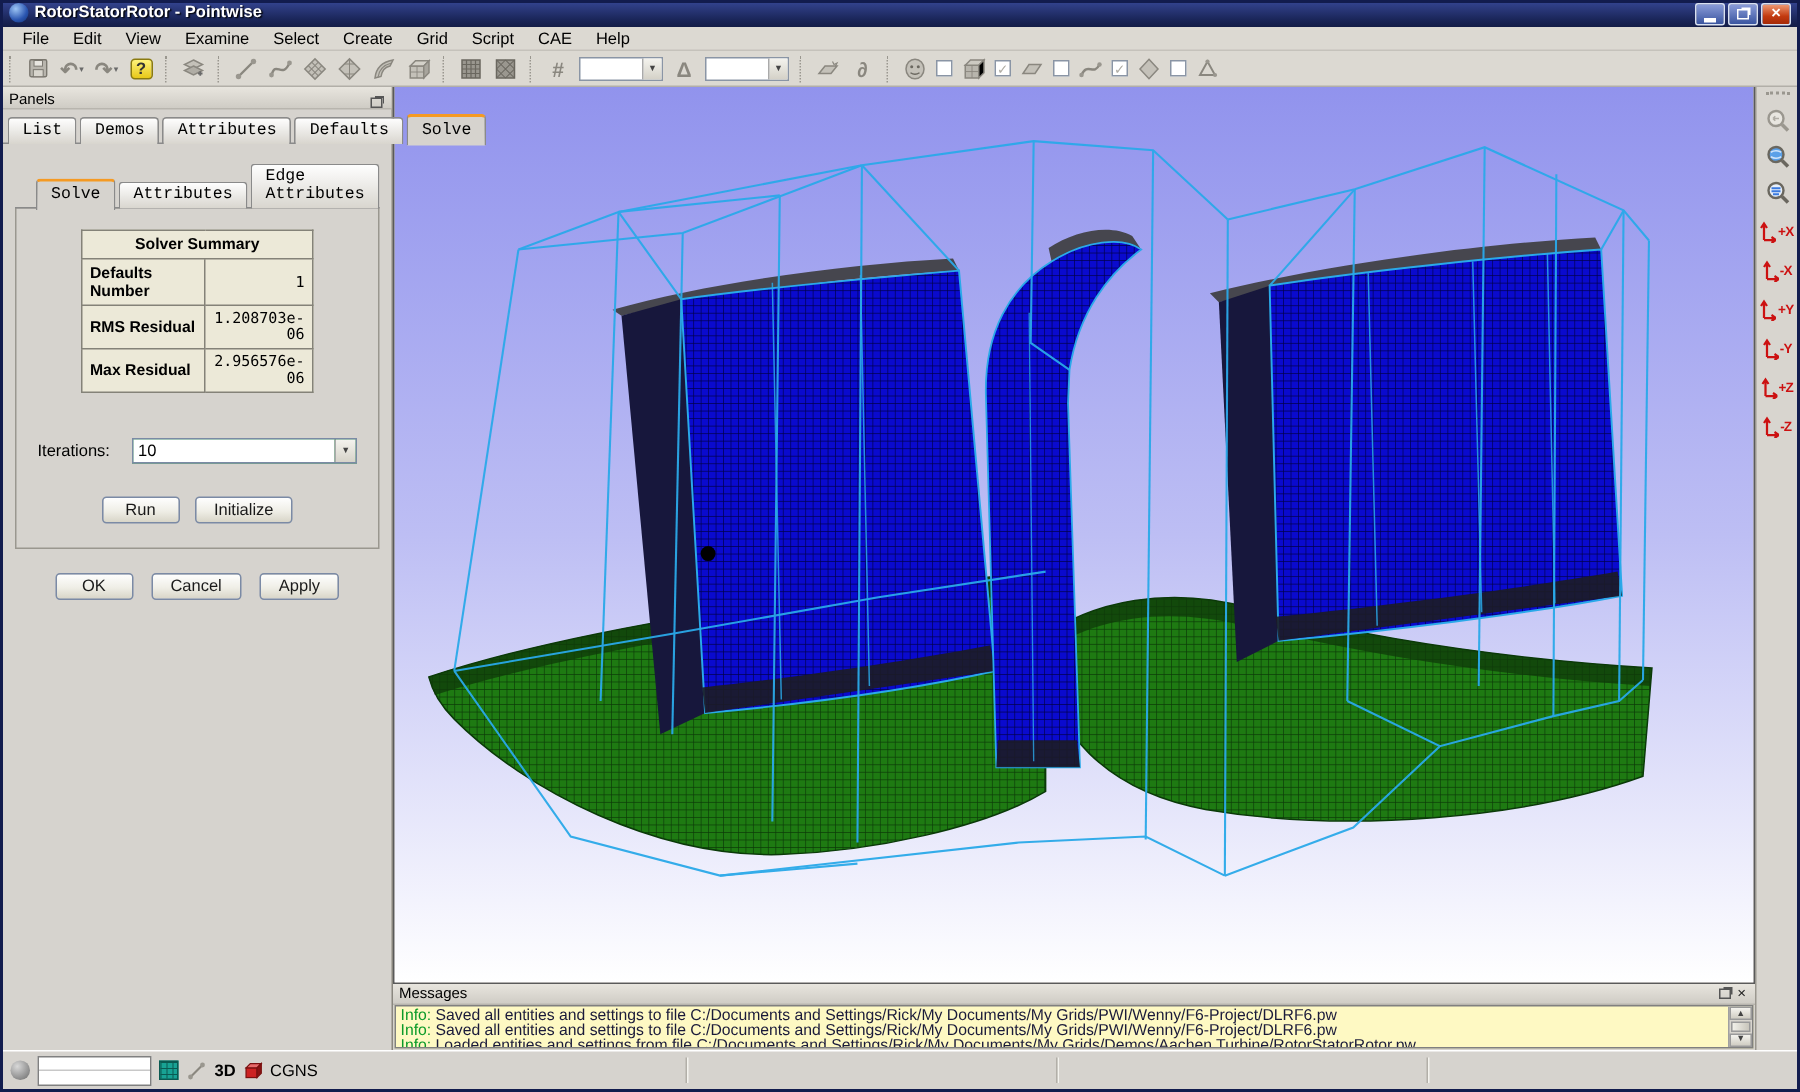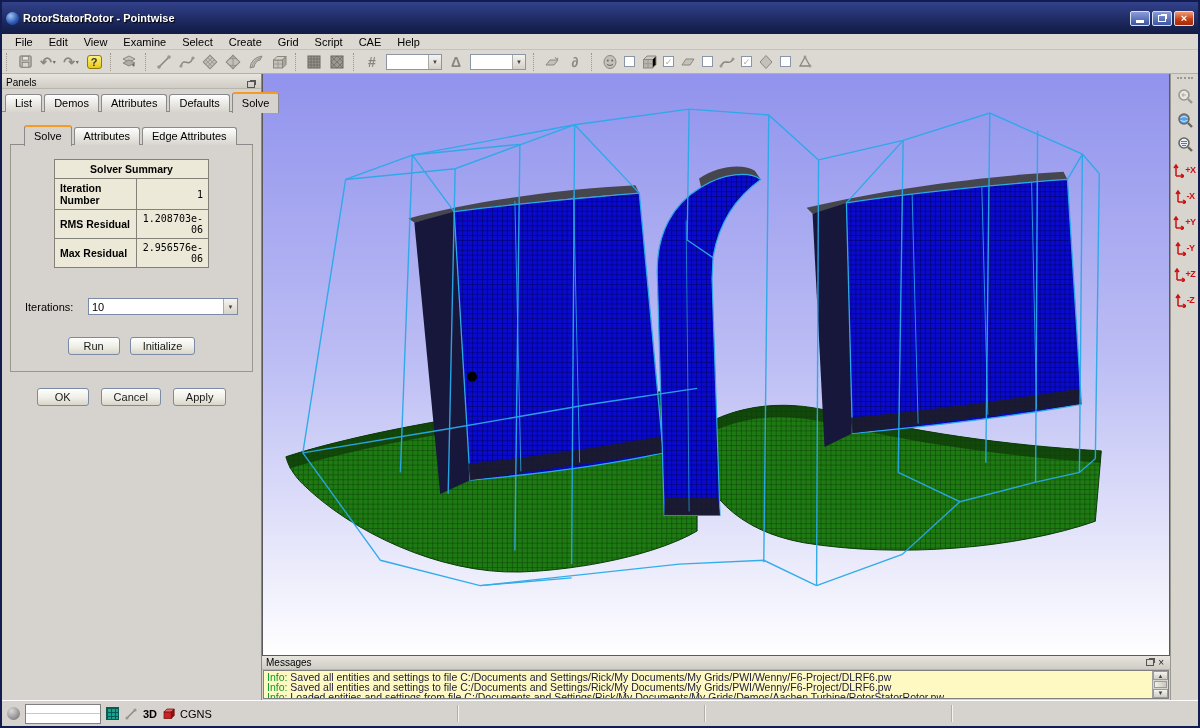--- a/index.html
+++ b/index.html
@@ -3,22 +3,22 @@
 <meta charset="utf-8">
 <style>
   * { margin:0; padding:0; box-sizing:border-box; }
   html,body { background:#000; }
   body { width:1200px; height:728px; font-family:"Liberation Sans",sans-serif; }
 
   .window { width:1200px; height:728px; border:2px solid #121c4e; background:#d6d3ce;
             display:flex; flex-direction:column; font-size:11px; color:#000; }
 
   
-  .titlebar { height:32px; background:linear-gradient(#32428c,#1a2558 70%,#131c46);
-              display:flex; align-items:center; padding:0 4px; gap:4px; flex:0 0 auto; }
+  .titlebar { height:16px; background:linear-gradient(#32428c,#1a2558 70%,#131c46);
+              display:flex; align-items:flex-start; padding:0 4px; gap:4px; flex:0 0 auto; }
   .app-icon { width:13px; height:13px; border-radius:50%;
               background:radial-gradient(circle at 35% 30%, #9cc4f4, #2a55b0 60%, #12306e); }
   .title-text { color:#fff; font-weight:bold; font-size:11px; flex:1;
                 text-shadow:1px 1px 1px #000; }
   .wbtns { display:flex; gap:2px; }
   .wbtn { width:20px; height:15px; border:1px solid #d8e0f0; border-radius:2px;
           background:linear-gradient(#8a9cd8,#44straight5fa8,#3a55a0); background:linear-gradient(#8a9cd8,#3a55a0);
           display:flex; align-items:center; justify-content:center; color:#fff; font-size:9px; }
   .wbtn .minbar { width:8px; height:3px; background:#fff; margin-top:7px; }
   .wbtn .restbox { width:8px; height:7px; border:1px solid #fff; box-shadow:2px -2px 0 -1px #fff; }
@@ -57,21 +57,21 @@
   .left-panel { width:260px; flex:0 0 260px; background:#d6d3ce; border-right:1px solid #8a877f;
                 display:flex; flex-direction:column; }
   .panel-header { height:15px; background:linear-gradient(#e8e5de,#cfccc5); border-bottom:1px solid #b8b5ae;
                   display:flex; align-items:flex-end; padding:0 4px; font-size:10px; }
   .panel-header .ph-title { flex:1; }
   .float-glyph { width:8px; height:7px; border:1px solid #555; box-shadow:2px -2px 0 -1px #555; margin-right:2px; }
   .tabs-row { display:flex; align-items:flex-end; padding:3px 3px 0 3px; position:relative; }
   .tabs-row:after { content:""; position:absolute; left:0; right:0; bottom:0; height:1px; background:#8a8a8a; }
   .tab { border:1px solid #8a8a8a; border-bottom:none; border-radius:3px 3px 0 0;
          padding:2px 9px 3px 9px; background:linear-gradient(#fefefe,#d8d5ce);
-         margin-right:2px; font-size:11px; position:relative; z-index:1; }
+         margin-right:2px; font-size:11px; position:relative; z-index:1;font-family:Liberation Mono, monospace; }
   .tab.active { background:#d6d3ce; border-top:2px solid #f59a23; padding-top:3px; padding-bottom:4px;
                 z-index:3; margin-bottom:-1px; }
   .panel-body { flex:1; padding:10px 8px 0 8px; }
   .content-box { border:1px solid #9a978f; background:#d6d3ce; padding:14px 6px 16px 6px; }
   .subtabs { padding-left:14px; margin-bottom:-1px; position:relative; z-index:2; display:flex; }
 
   table.solver { border-collapse:collapse; margin:0 auto; background:#ece9d8; }
   table.solver td { border:1px solid #848278; padding:3px 5px; font-size:10.5px; }
   table.solver .hdr { font-weight:bold; text-align:center; padding:3px 10px; }
   table.solver .lbl { font-weight:bold; width:82px; }
@@ -361,21 +361,21 @@
           <span class="tab">Attributes</span>
           <span class="tab">Edge Attributes</span>
         </div>
         <div class="content-box">
           <table class="solver">
             <tbody>
                 <tr>
                   <td class="hdr" colspan="2">Solver Summary</td>
                 </tr>
             <tr>
-              <td class="lbl">Iteration Number</td>
+              <td class="lbl">Defaults Number</td>
               <td class="val">1</td>
             </tr>
             <tr>
               <td class="lbl">RMS Residual</td>
               <td class="val">1.208703e-06</td>
             </tr>
             <tr>
               <td class="lbl">Max Residual</td>
               <td class="val">2.956576e-06</td>
             </tr>

